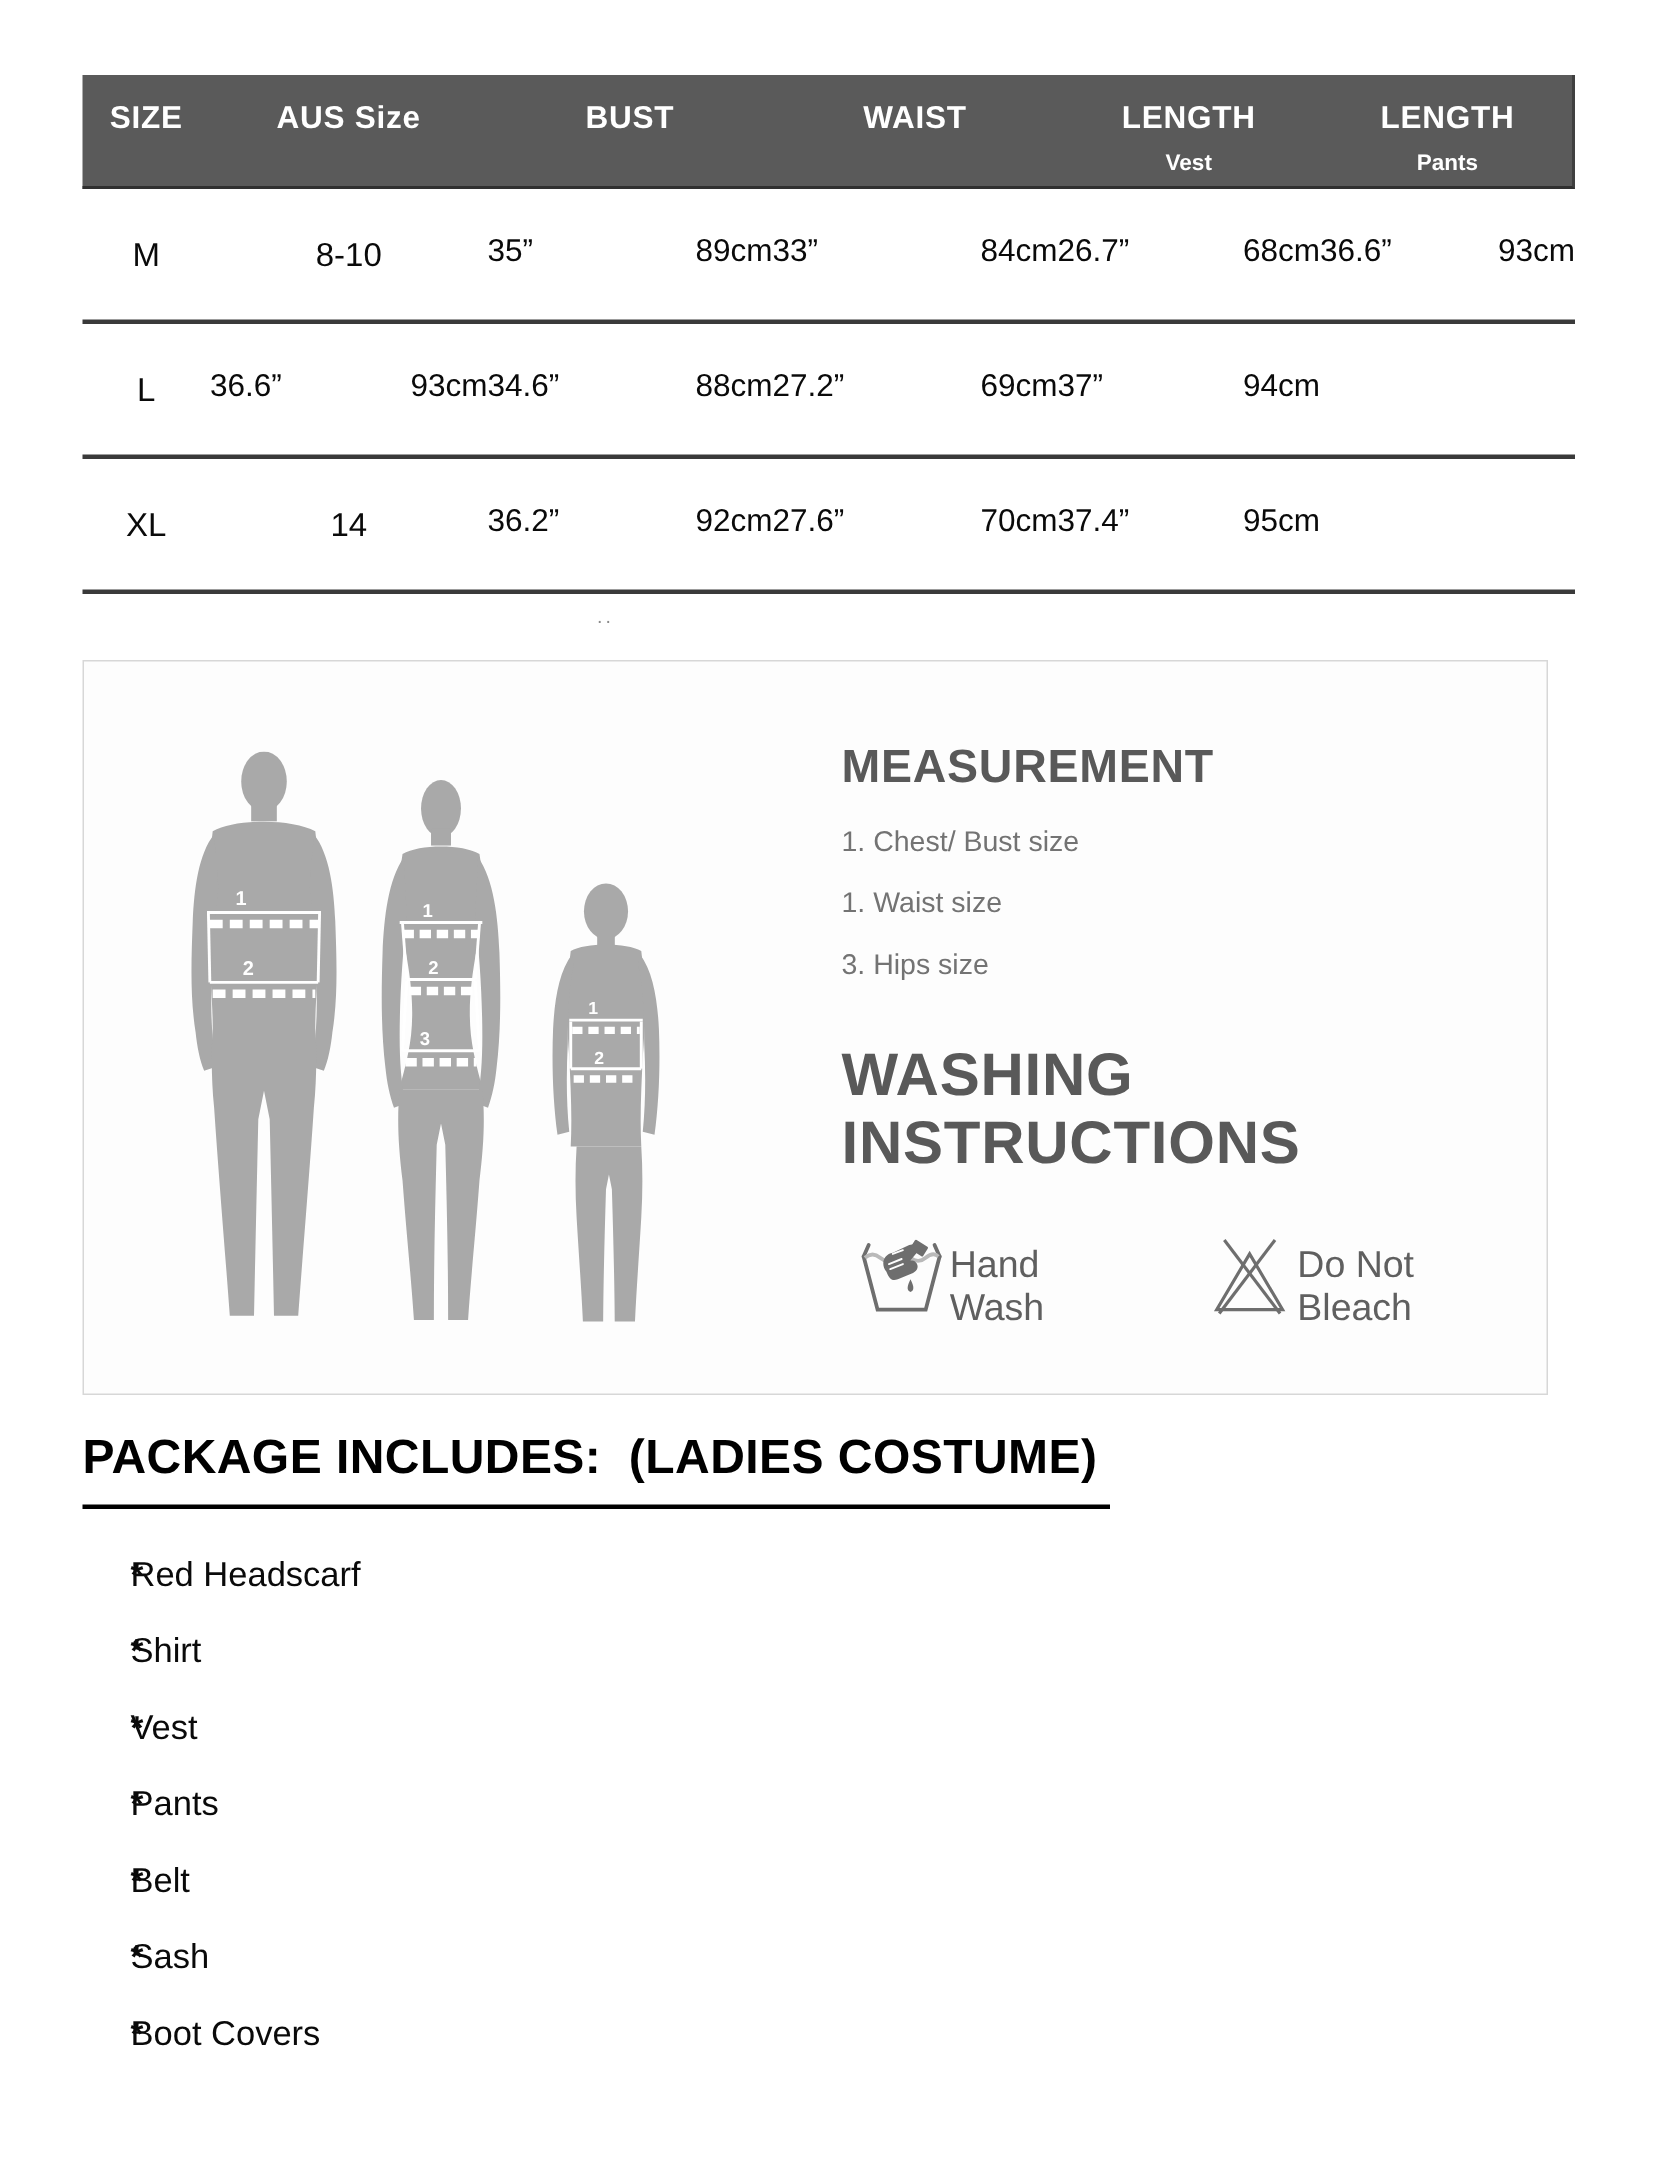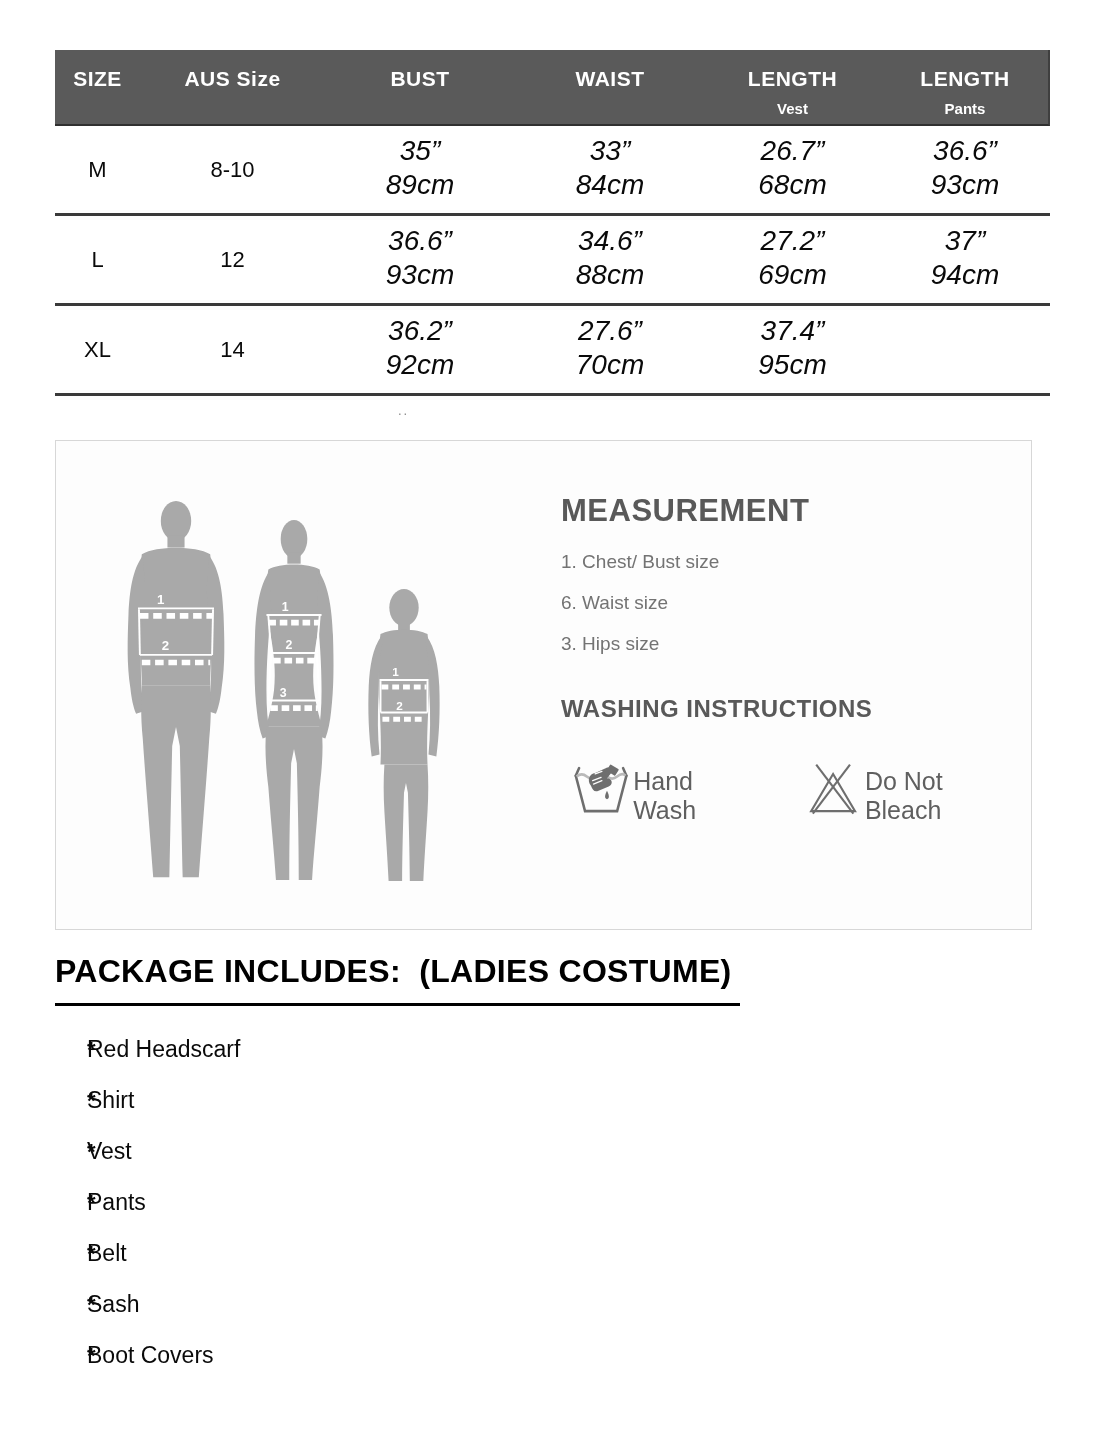--- a/index.html
+++ b/index.html
@@ -15,38 +15,38 @@
     border-right:2px solid #3f3f3f; border-bottom:2px solid #303030;
   }
   .th { position:relative; text-align:center; }
   .th .main { display:block; margin-top:17px; font-size:21px; font-weight:bold; letter-spacing:.5px; }
   .th .sub  { position:absolute; bottom:7px; left:0; right:0; font-size:15px; font-weight:bold; }
   .trow {
     display:grid; grid-template-columns:85px 185px 190px 190px 175px 170px;
     height:90px; border-bottom:3px solid #3a3a3a;
   }
   .td { display:flex; align-items:center; justify-content:center; font-size:22px; color:#0a0a0a; }
-  .td.dual { flex-direction:column; justify-content:space-between; padding:9px 0 12px; font-size:28px;font-style:italic; }
+  .td.dual { flex-direction:row; justify-content:space-between; padding:9px 0 12px; font-size:21px; }
   .footnote { position:absolute; left:398px; top:403px; font-size:13px; color:#8a8a8a; letter-spacing:2px; }
 
   
   .mbox {
     position:absolute; left:55px; top:440px; width:977px; height:490px;
     border:1px solid #d7d7d7; background:#fdfdfd;
   }
   .sil { position:absolute; }
   .sil-man   { left:58px;  top:60px;  width:124px; height:380px; }
   .sil-woman { left:183px; top:79px;  width:110px; height:361px; }
   .sil-child { left:298px; top:146px; width:100px; height:294px; }
 
   .mright { position:absolute; left:505px; top:52px; width:440px; }
   .m-title { font-size:31px; font-weight:bold; color:#595959; letter-spacing:.5px; }
   .m-list { margin-top:22px; }
   .m-item { font-size:19px; color:#737373; margin-bottom:19px;margin-top:19px; }
-  .w-title { margin-top:40px; font-size:24px; font-weight:bold; color:#595959; letter-spacing:.5px; }
+  .w-title { margin-top:40px; font-size:40px; font-weight:bold; color:#595959; letter-spacing:.5px; }
   .icons-row { display:flex; gap:58px; margin-top:32px; margin-left:8px; }
   .icon-block { display:flex; flex-direction:row; align-items:center; }
   .icon-block svg { display:block; }
   .icon-label { margin-top:12px; font-size:25px; color:#5f5f5f; }
 
   
   .pkg { position:absolute; left:55px; top:953px; width:1000px; }
   .pkg-title { font-size:32px; font-weight:bold; color:#000; letter-spacing:.3px; white-space:pre; }
   .pkg-rule { width:685px; height:3px; background:#000; margin-top:13px; }
   .pkg-list { margin-top:12px; }
@@ -98,21 +98,20 @@
         <span>68cm</span>
       </div>
       <div class="td dual">
         <span>36.6”</span>
         <span>93cm</span>
       </div>
     </div>
 
     <div class="trow">
       <div class="td">L</div>
-      <div class="td">12</div>
       <div class="td dual">
         <span>36.6”</span>
         <span>93cm</span>
       </div>
       <div class="td dual">
         <span>34.6”</span>
         <span>88cm</span>
       </div>
       <div class="td dual">
         <span>27.2”</span>
@@ -217,21 +216,21 @@
       <g fill="#ffffff" font-family="Liberation Sans, sans-serif" font-weight="bold" font-size="12">
         <text x="38" y="91">1</text>
         <text x="42" y="125">2</text>
       </g>
     </svg>
 
     <div class="mright">
       <div class="m-title">MEASUREMENT</div>
       <div class="m-list">
         <div class="m-item">1. Chest/ Bust size</div>
-        <div class="m-item">6. Waist size</div>
+        <div class="m-item">1. Waist size</div>
         <div class="m-item">3. Hips size</div>
       </div>
 
       <div class="w-title">WASHING INSTRUCTIONS</div>
 
       <div class="icons-row">
         <div class="icon-block">
           <svg width="76" height="66" viewBox="0 0 76 66" xmlns="http://www.w3.org/2000/svg">
             <g fill="none" stroke="#6e6e6e" stroke-width="3" stroke-linecap="round">
               <path d="M8,16 L12,7"></path>

